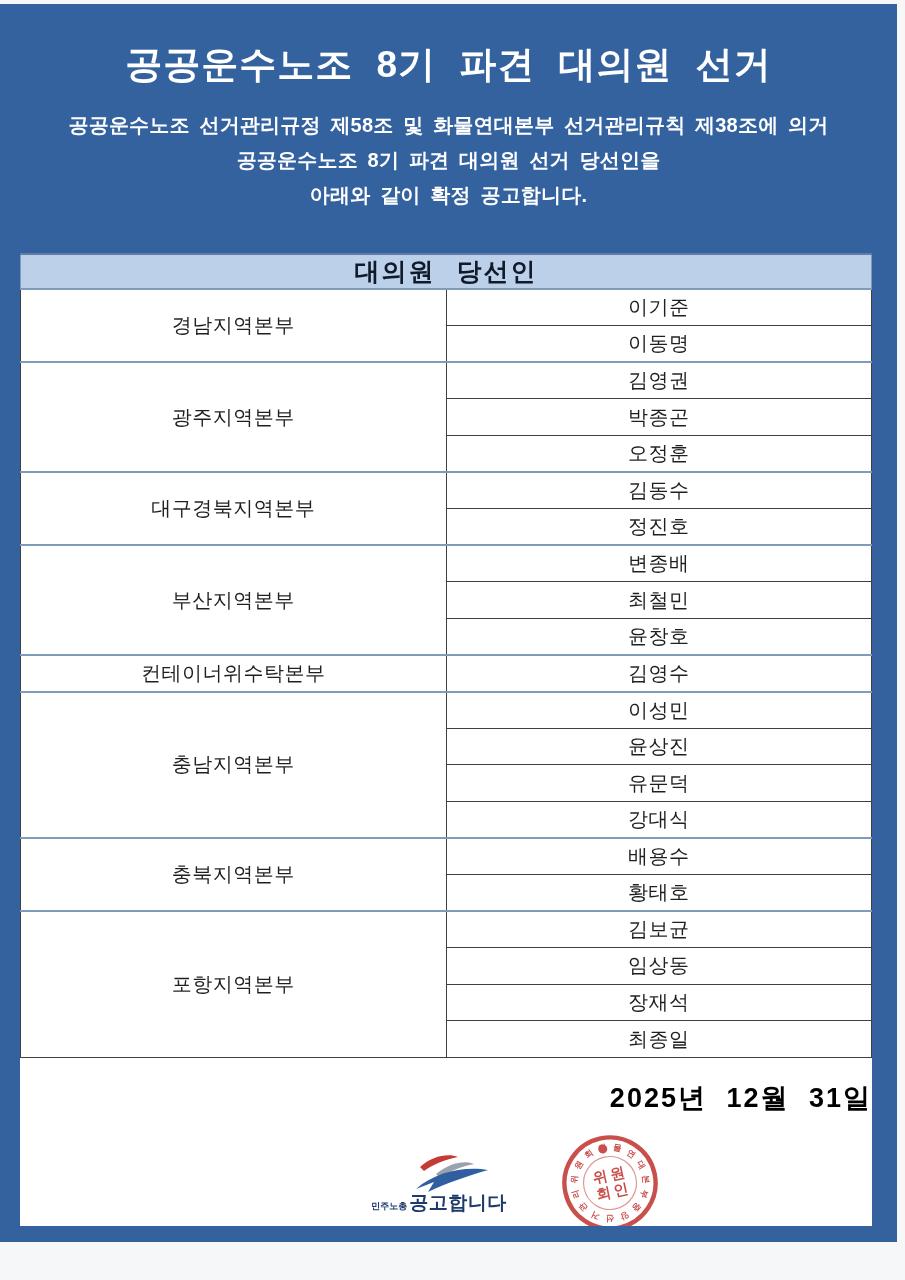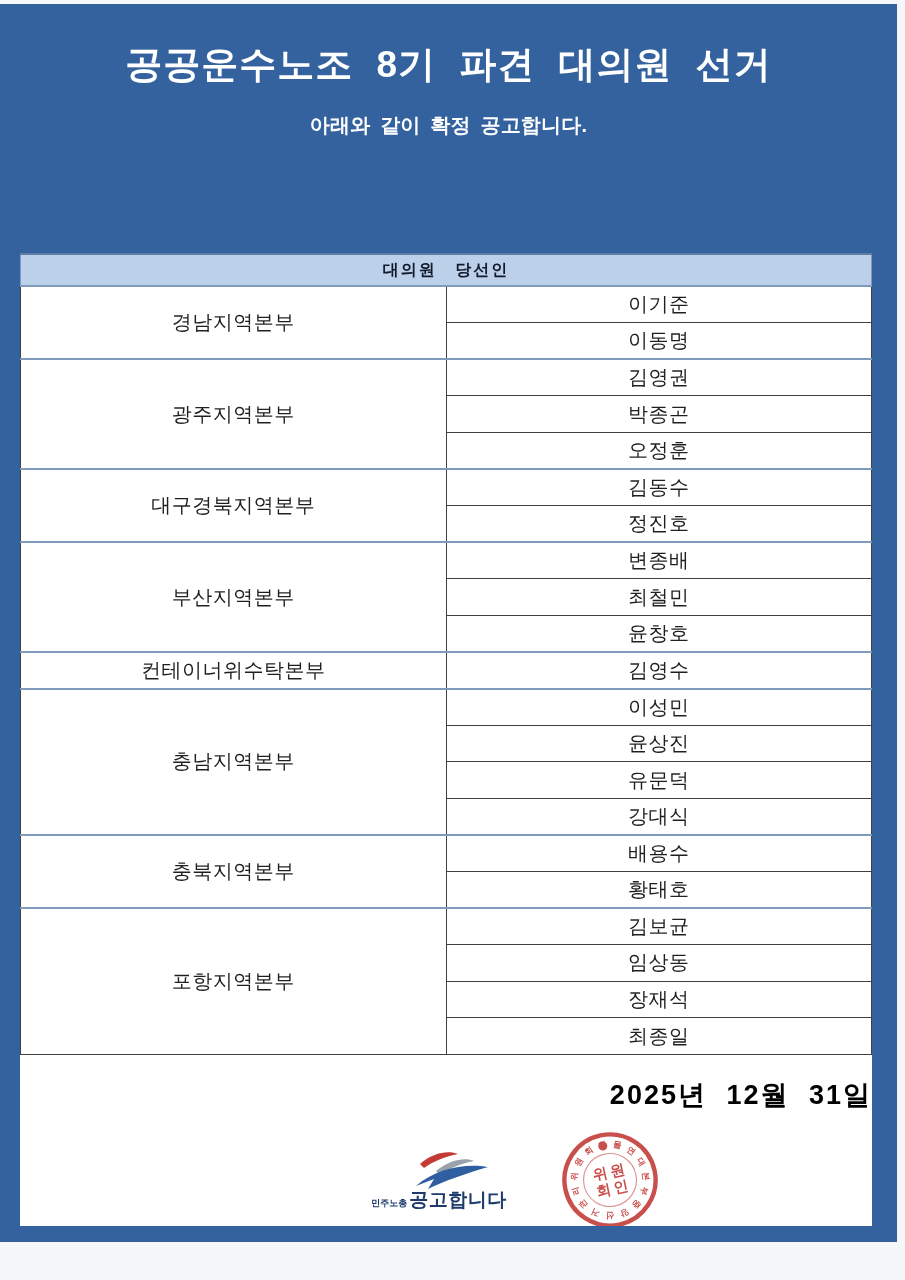--- a/index.html
+++ b/index.html
@@ -39,21 +39,21 @@
     top:249px; bottom:16px;
     background:#ffffff;
     overflow:hidden;
   }
 
   table.wtab { width:100%; border-collapse:collapse; table-layout:fixed; }
   table.wtab thead th {
     background:#bdd0e9;
     height:32px;
     font-family:"Liberation Sans", sans-serif;
-    font-size:16px; font-weight:800; color:#0f1a2b;
+    font-size:25px; font-weight:800; color:#0f1a2b;
     letter-spacing:2px; word-spacing:12px;
     border:1px solid #7f9abd;
     border-top:2px solid #5e7ca6;
     border-bottom:2px solid #7f9abd;
     text-align:center;
   }
   table.wtab td {
     border:1px solid #404040;
     height:36.6px;
     text-align:center; vertical-align:middle;
@@ -93,20 +93,22 @@
 </style>
 </head>
 <body>
 
 <div class="page">
   <div class="doc">
 
     <div class="title-block">
       <div class="title-line">공공운수노조 8기 파견 대의원 선거</div>
       <div class="subtitle-block">
+        <div class="subtitle-line">공공운수노조 선거관리규정 제58조 및 화물연대본부 선거관리규칙 제38조에 의거</div>
+        <div class="subtitle-line">공공운수노조 8기 파견 대의원 선거 당선인을</div>
         <div class="subtitle-line">아래와 같이 확정 공고합니다.</div>
       </div>
     </div>
 
     <div class="panel">
 
       <table class="wtab">
         <thead>
           <tr>
             <th colspan="2">대의원 당선인</th>

